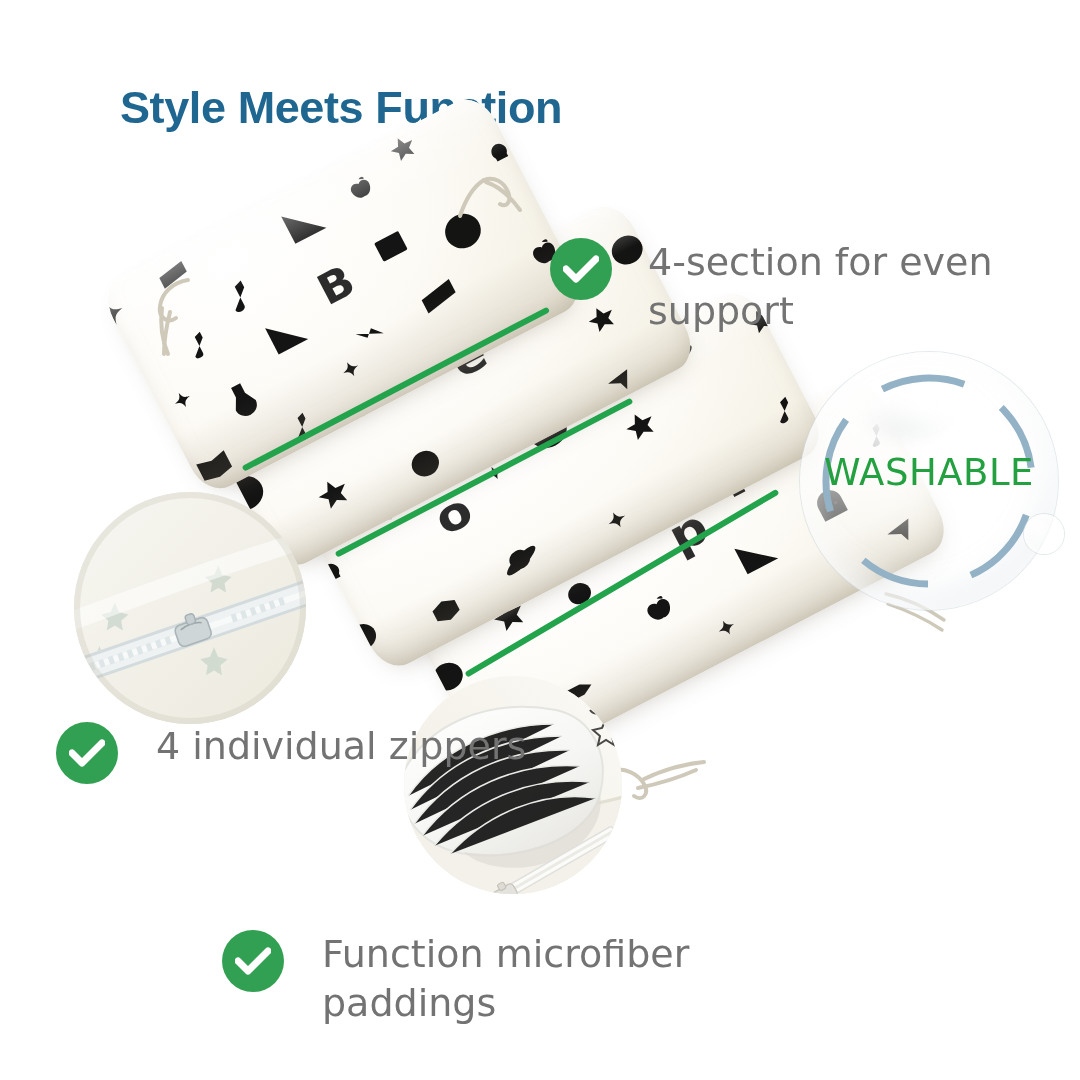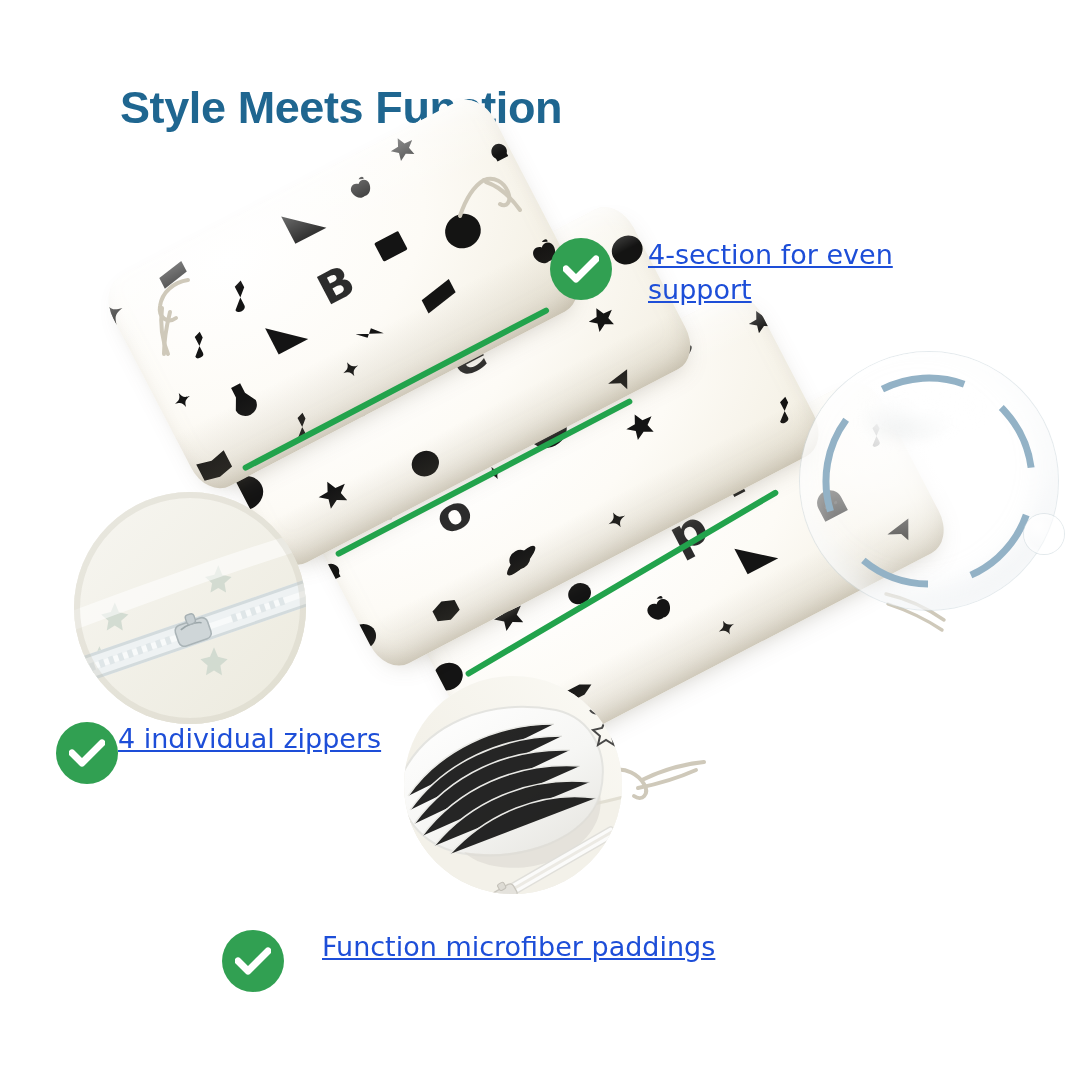--- a/index.html
+++ b/index.html
@@ -229,33 +229,32 @@
     border-radius: 50%;
     background: #31a052;
     position: relative;
   }
   .check-badge svg {
     position: absolute;
     left: 13px; top: 17px;
     width: 36px; height: 28px;
   }
   .feature-text {
-    color: #1d4ed8;
-    font-size: 27px;
+    color: #737373;
+    font-size: 38px;
     line-height: 1.28;
     font-family: "DejaVu Sans", sans-serif;
     font-weight: normal;
-    text-decoration: underline;
   }
 
   #feature-sections { left: 550px; top: 238px; }
   #feature-sections .feature-text { margin-left: 36px; width: 345px; }
 
   #feature-zippers { left: 56px; top: 722px; }
-  #feature-zippers .feature-text { width: 400px; }
+  #feature-zippers .feature-text { margin-left: 38px; width: 400px; }
 
   #feature-padding { left: 222px; top: 930px; }
   #feature-padding .feature-text { margin-left: 38px; width: 420px; }
 </style>
 </head>
 <body>
 
 <div id="stage">
 
   <div class="page-title">Style Meets Function</div>
@@ -721,20 +720,21 @@
       </g>
     </svg>
   </div>
 
   <div id="bubble">
     <div class="gloss-soft"></div>
     <div class="gloss-top"></div>
     <svg class="ring" viewBox="0 0 214 214">
       <circle cx="107" cy="107" r="103" stroke-dasharray="96 48 84 44 70 60" stroke-dashoffset="34" transform="rotate(-42 107 107)"></circle>
     </svg>
+    <div class="washable-label">WASHABLE</div>
     <div class="mini-bubble"></div>
   </div>
 
   <div class="feature" id="feature-sections">
     <div class="check-badge">
       <svg viewBox="0 0 36 28">
         <path d="M3,14 L13,24 L33,4" fill="none" stroke="#ffffff" stroke-width="7" stroke-linecap="round" stroke-linejoin="round"></path>
       </svg>
     </div>
     <div class="feature-text">4-section for even support</div>

